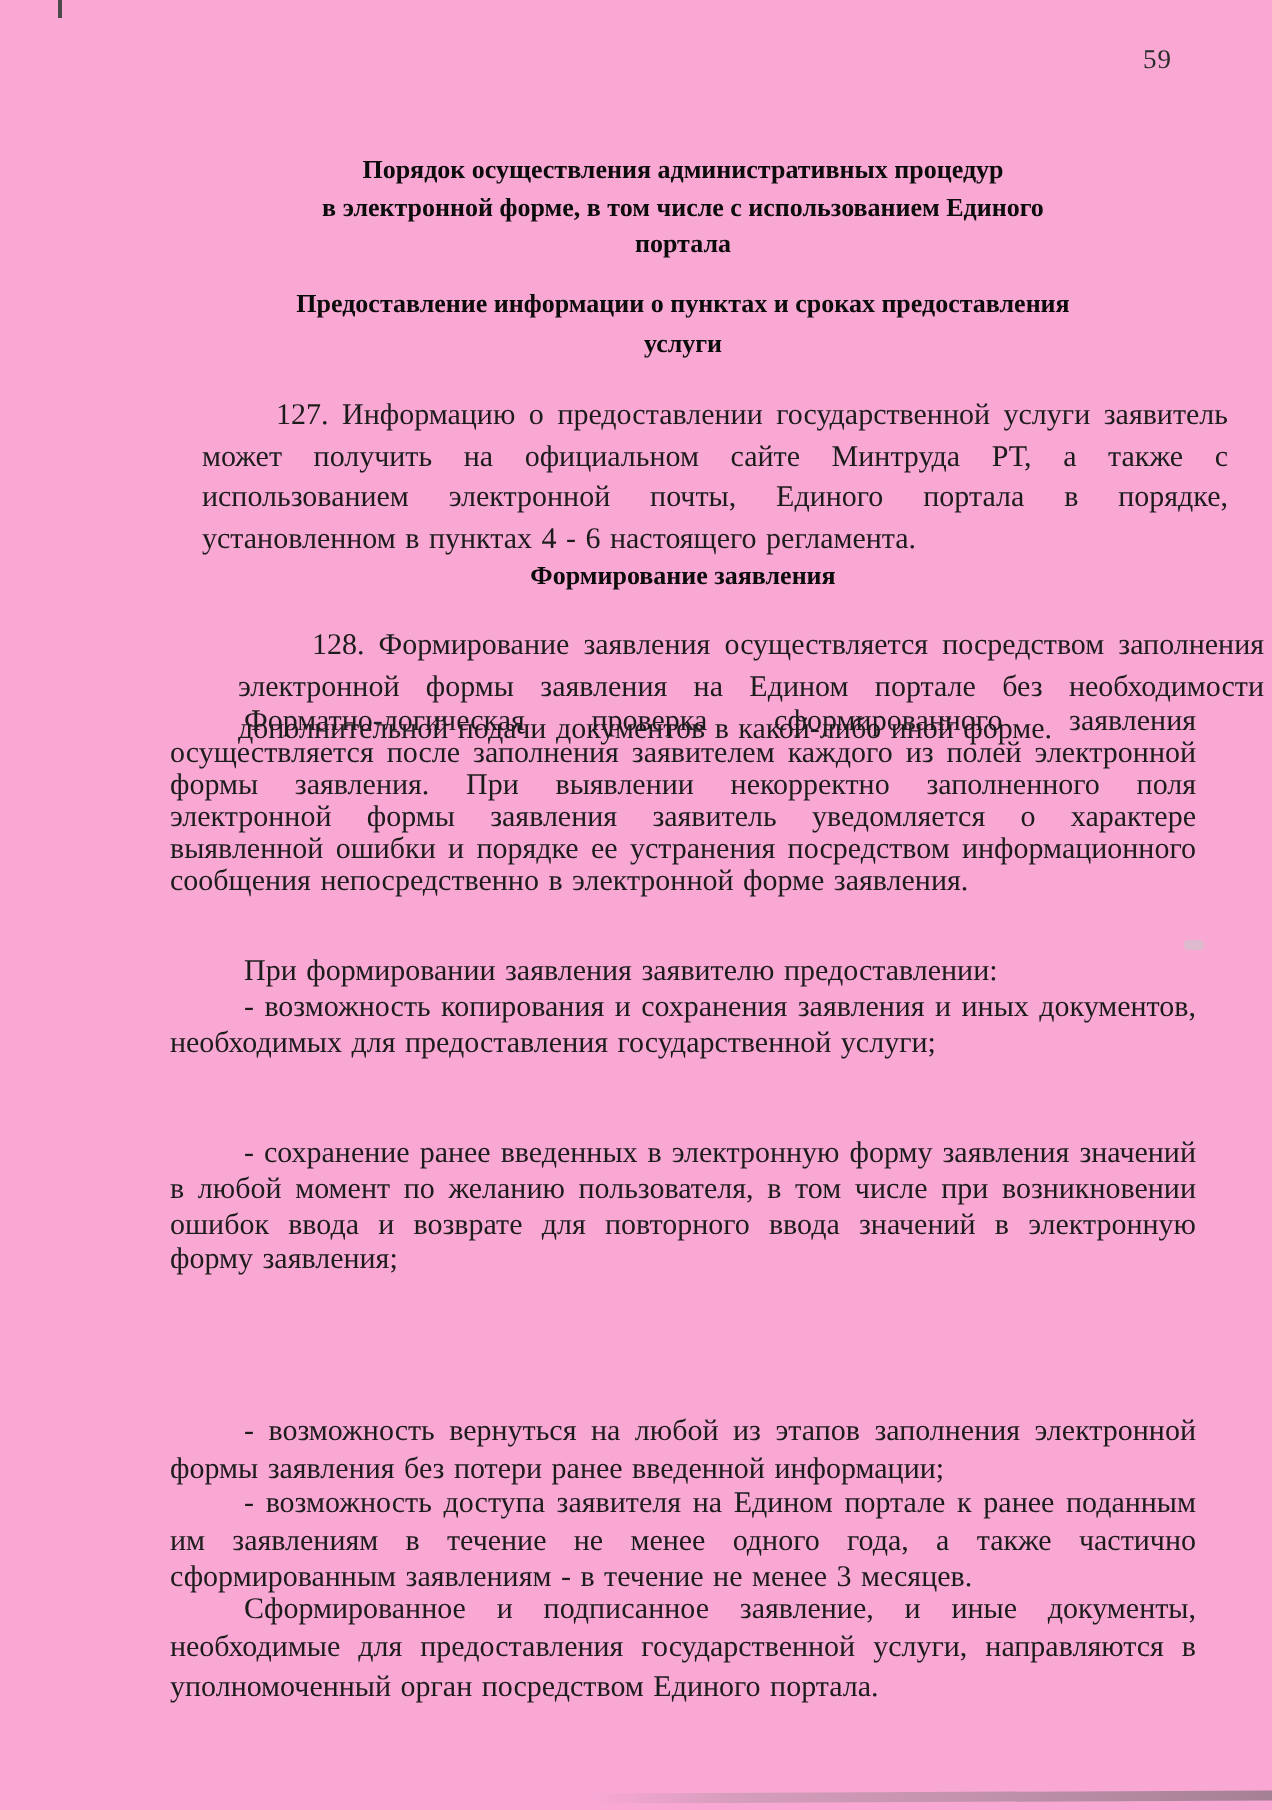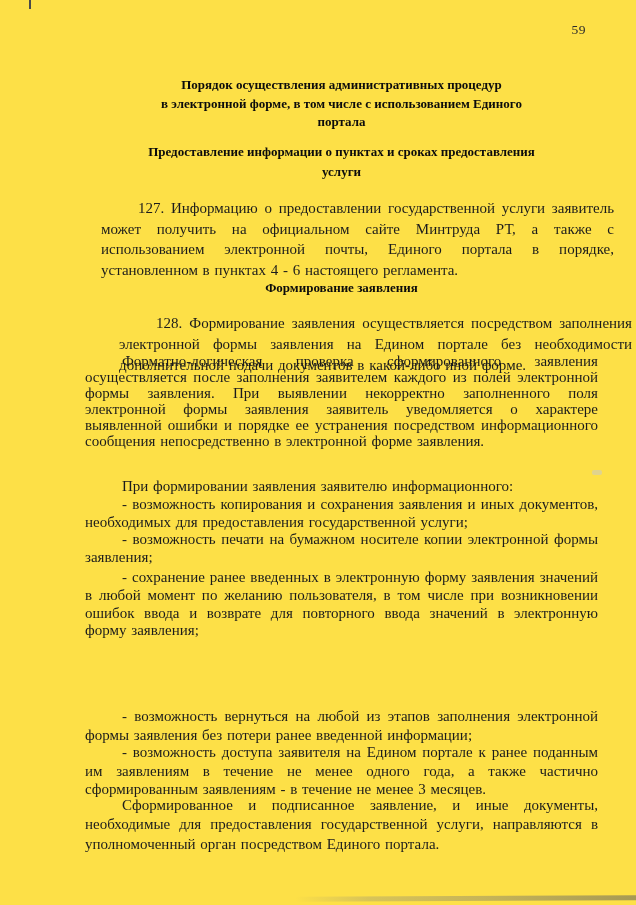--- a/index.html
+++ b/index.html
@@ -4,21 +4,21 @@
 <style>
   html, body { margin: 0; padding: 0; }
   body {
     width: 636px; height: 905px;
     background: #ffffff;
     font-family: "Liberation Serif", serif;
     color: #1c1c1c;
     position: relative;
     overflow: hidden;
   }
-  .page { position: absolute; inset: 0; background: #fde047; }
+  .page { position: absolute; inset: 0; background: #f9a8d4; }
 
   .pagenum {
     position: absolute; top: 22px; left: 85px; width: 501px;
     text-align: right; font-size: 13.5px; color: #2b2b2b;
     letter-spacing: 0.5px;
   }
 
   .block {
     position: absolute; left: 85px; width: 513px;
     font-size: 15px; line-height: 18.5px;
@@ -90,24 +90,23 @@
   </div>
 
   <div class="block para t-p127">127. Информацию о предоставлении государственной услуги заявитель может получить на официальном сайте Минтруда РТ, а также с использованием электронной почты, Единого портала в порядке, установленном в пунктах 4 - 6 настоящего регламента.</div>
 
   <div class="block heading t-h3">Формирование заявления</div>
 
   <div class="block para t-p128">128. Формирование заявления осуществляется посредством заполнения электронной формы заявления на Едином портале без необходимости дополнительной подачи документов в какой-либо иной форме.</div>
 
   <div class="block para t-fmt">Форматно-логическая проверка сформированного заявления осуществляется после заполнения заявителем каждого из полей электронной формы заявления. При выявлении некорректно заполненного поля электронной формы заявления заявитель уведомляется о характере выявленной ошибки и порядке ее устранения посредством информационного сообщения непосредственно в электронной форме заявления.</div>
 
-  <div class="block para t-intro">При формировании заявления заявителю информационного:</div>
+  <div class="block para t-intro">При формировании заявления заявителю предоставлении:</div>
 
   <div class="block para t-b1">- возможность копирования и сохранения заявления и иных документов, необходимых для предоставления государственной услуги;</div>
-  <div class="block para t-b2">- возможность печати на бумажном носителе копии электронной формы заявления;</div>
   <div class="block para t-b3">- сохранение ранее введенных в электронную форму заявления значений в любой момент по желанию пользователя, в том числе при возникновении ошибок ввода и возврате для повторного ввода значений в электронную форму заявления;</div>
   <div class="block para t-b5">- возможность вернуться на любой из этапов заполнения электронной формы заявления без потери ранее введенной информации;</div>
   <div class="block para t-b6">- возможность доступа заявителя на Едином портале к ранее поданным им заявлениям в течение не менее одного года, а также частично сформированным заявлениям - в течение не менее 3 месяцев.</div>
 
   <div class="block para t-final">Сформированное и подписанное заявление, и иные документы, необходимые для предоставления государственной услуги, направляются в уполномоченный орган посредством Единого портала.</div>
 
   <span class="artifact-dot"></span>
   <span class="artifact-streak"></span>
 
 </div>

